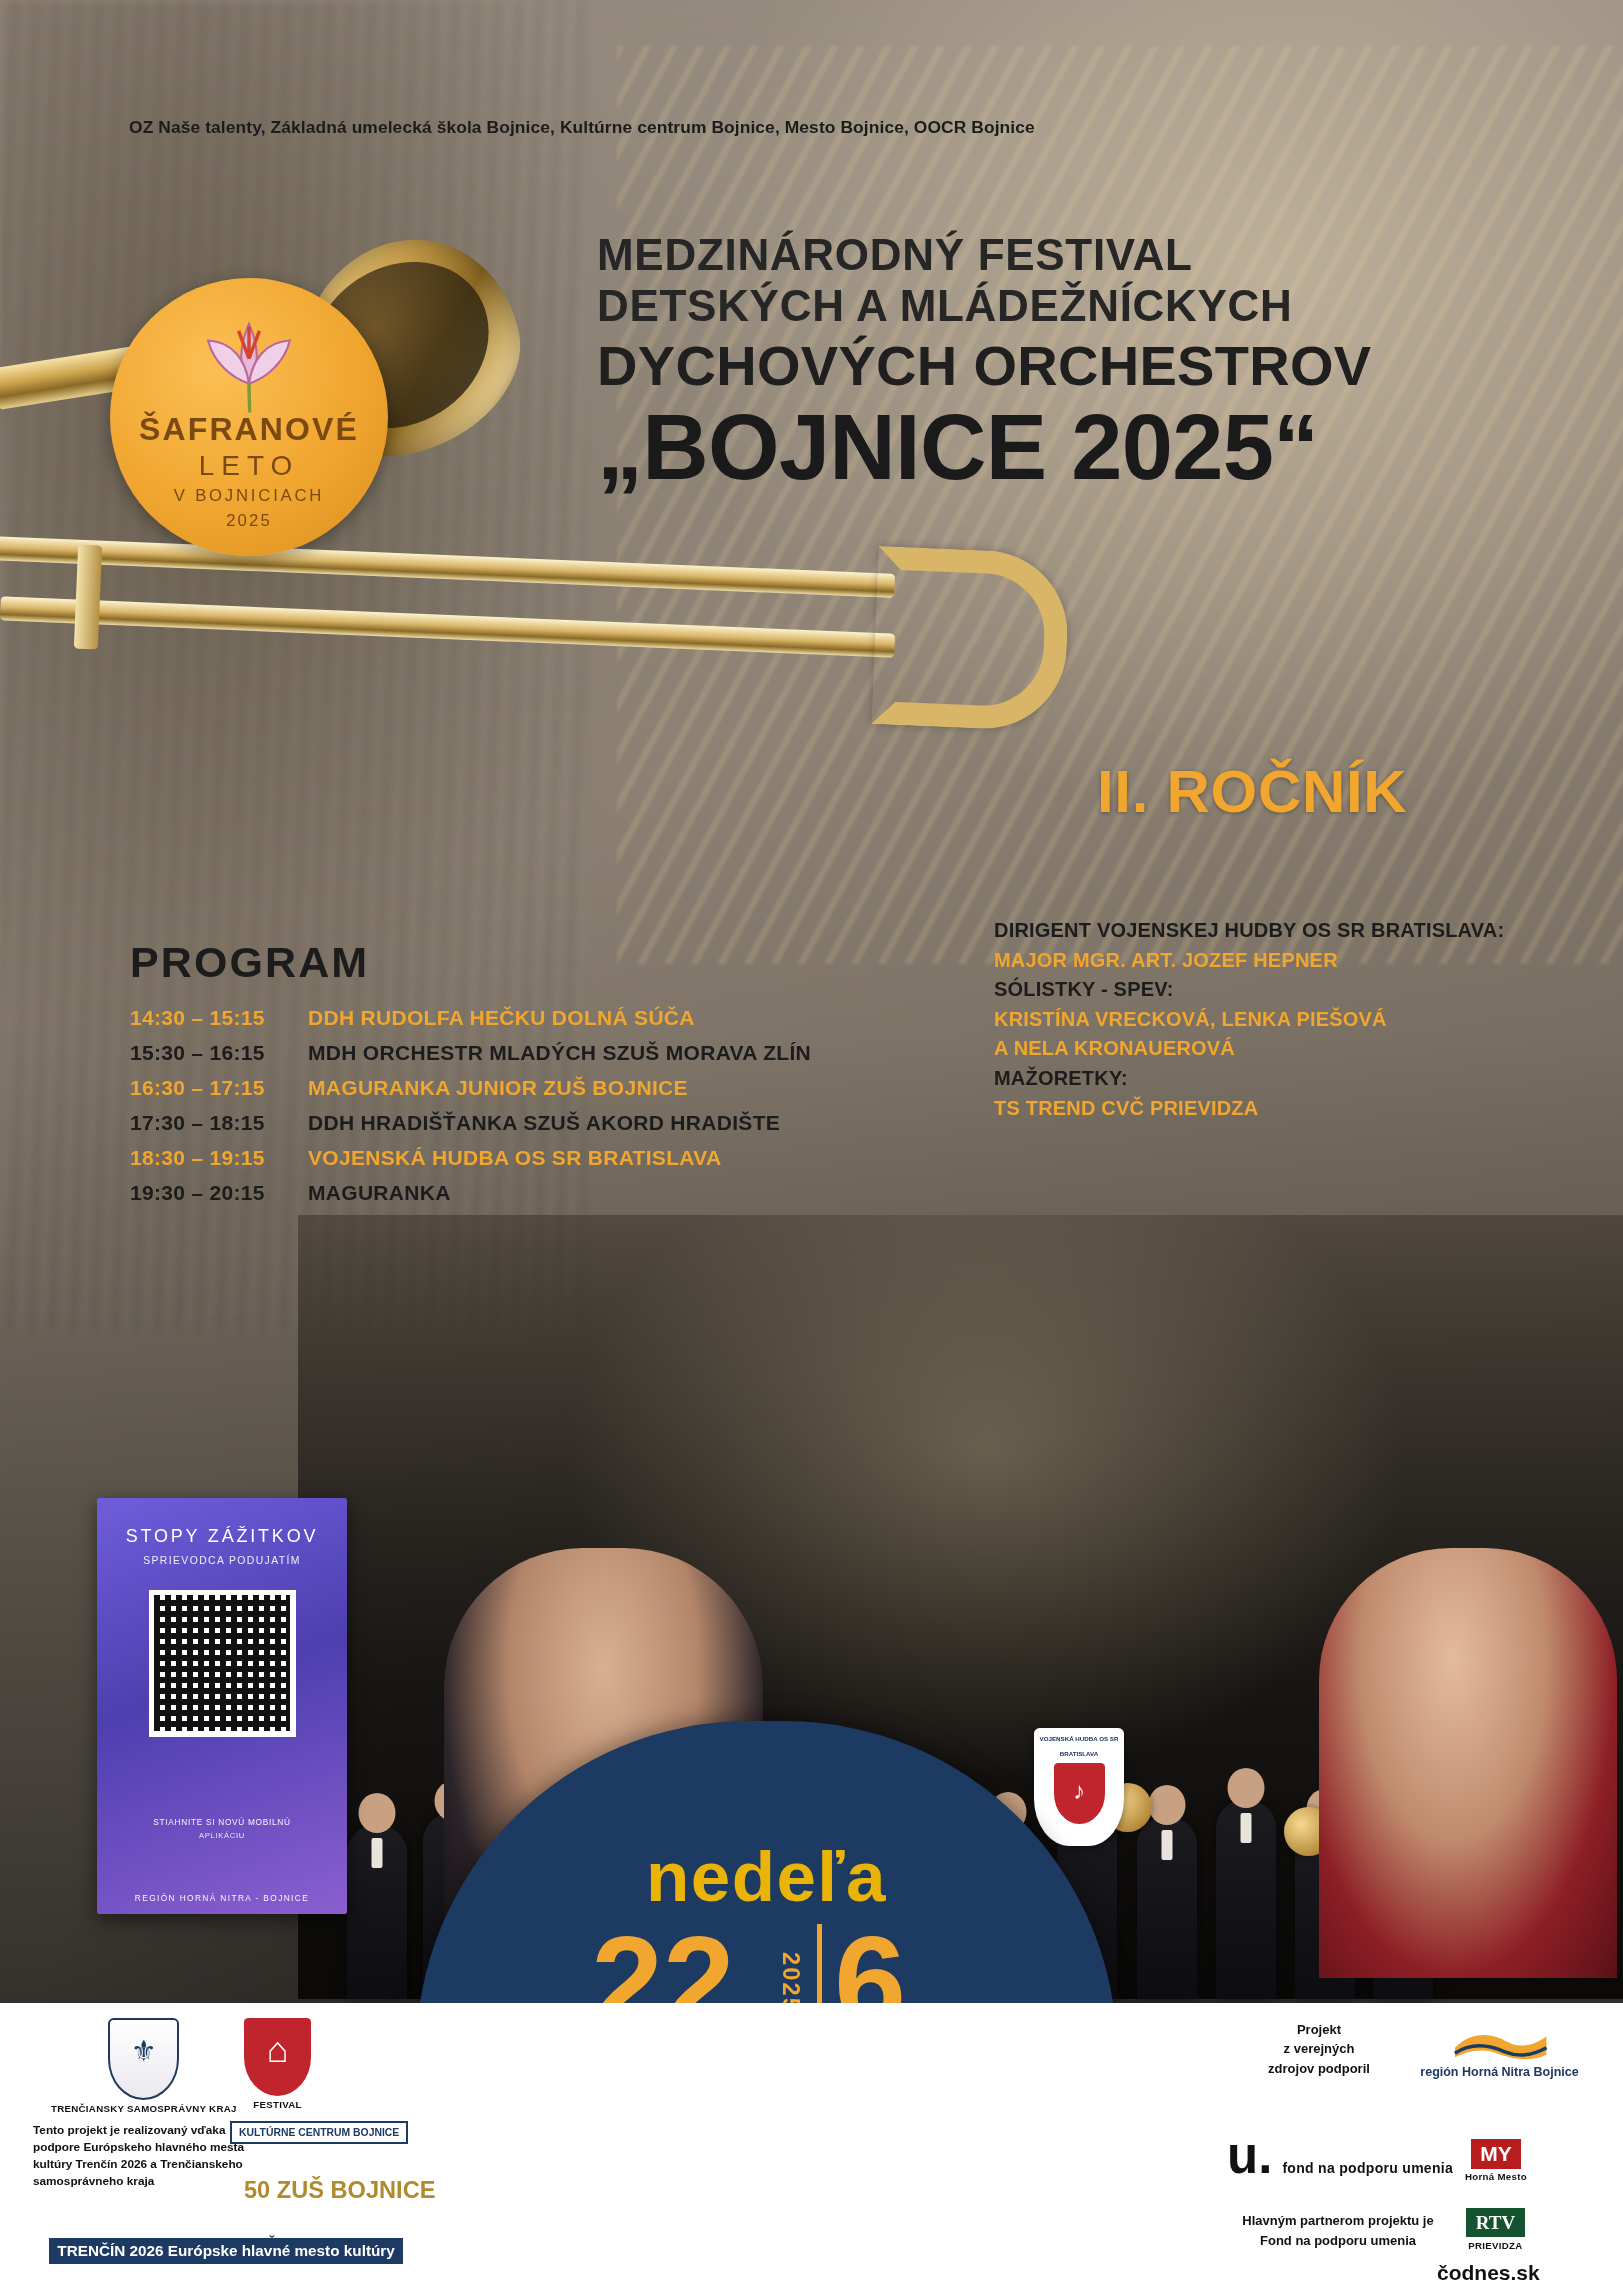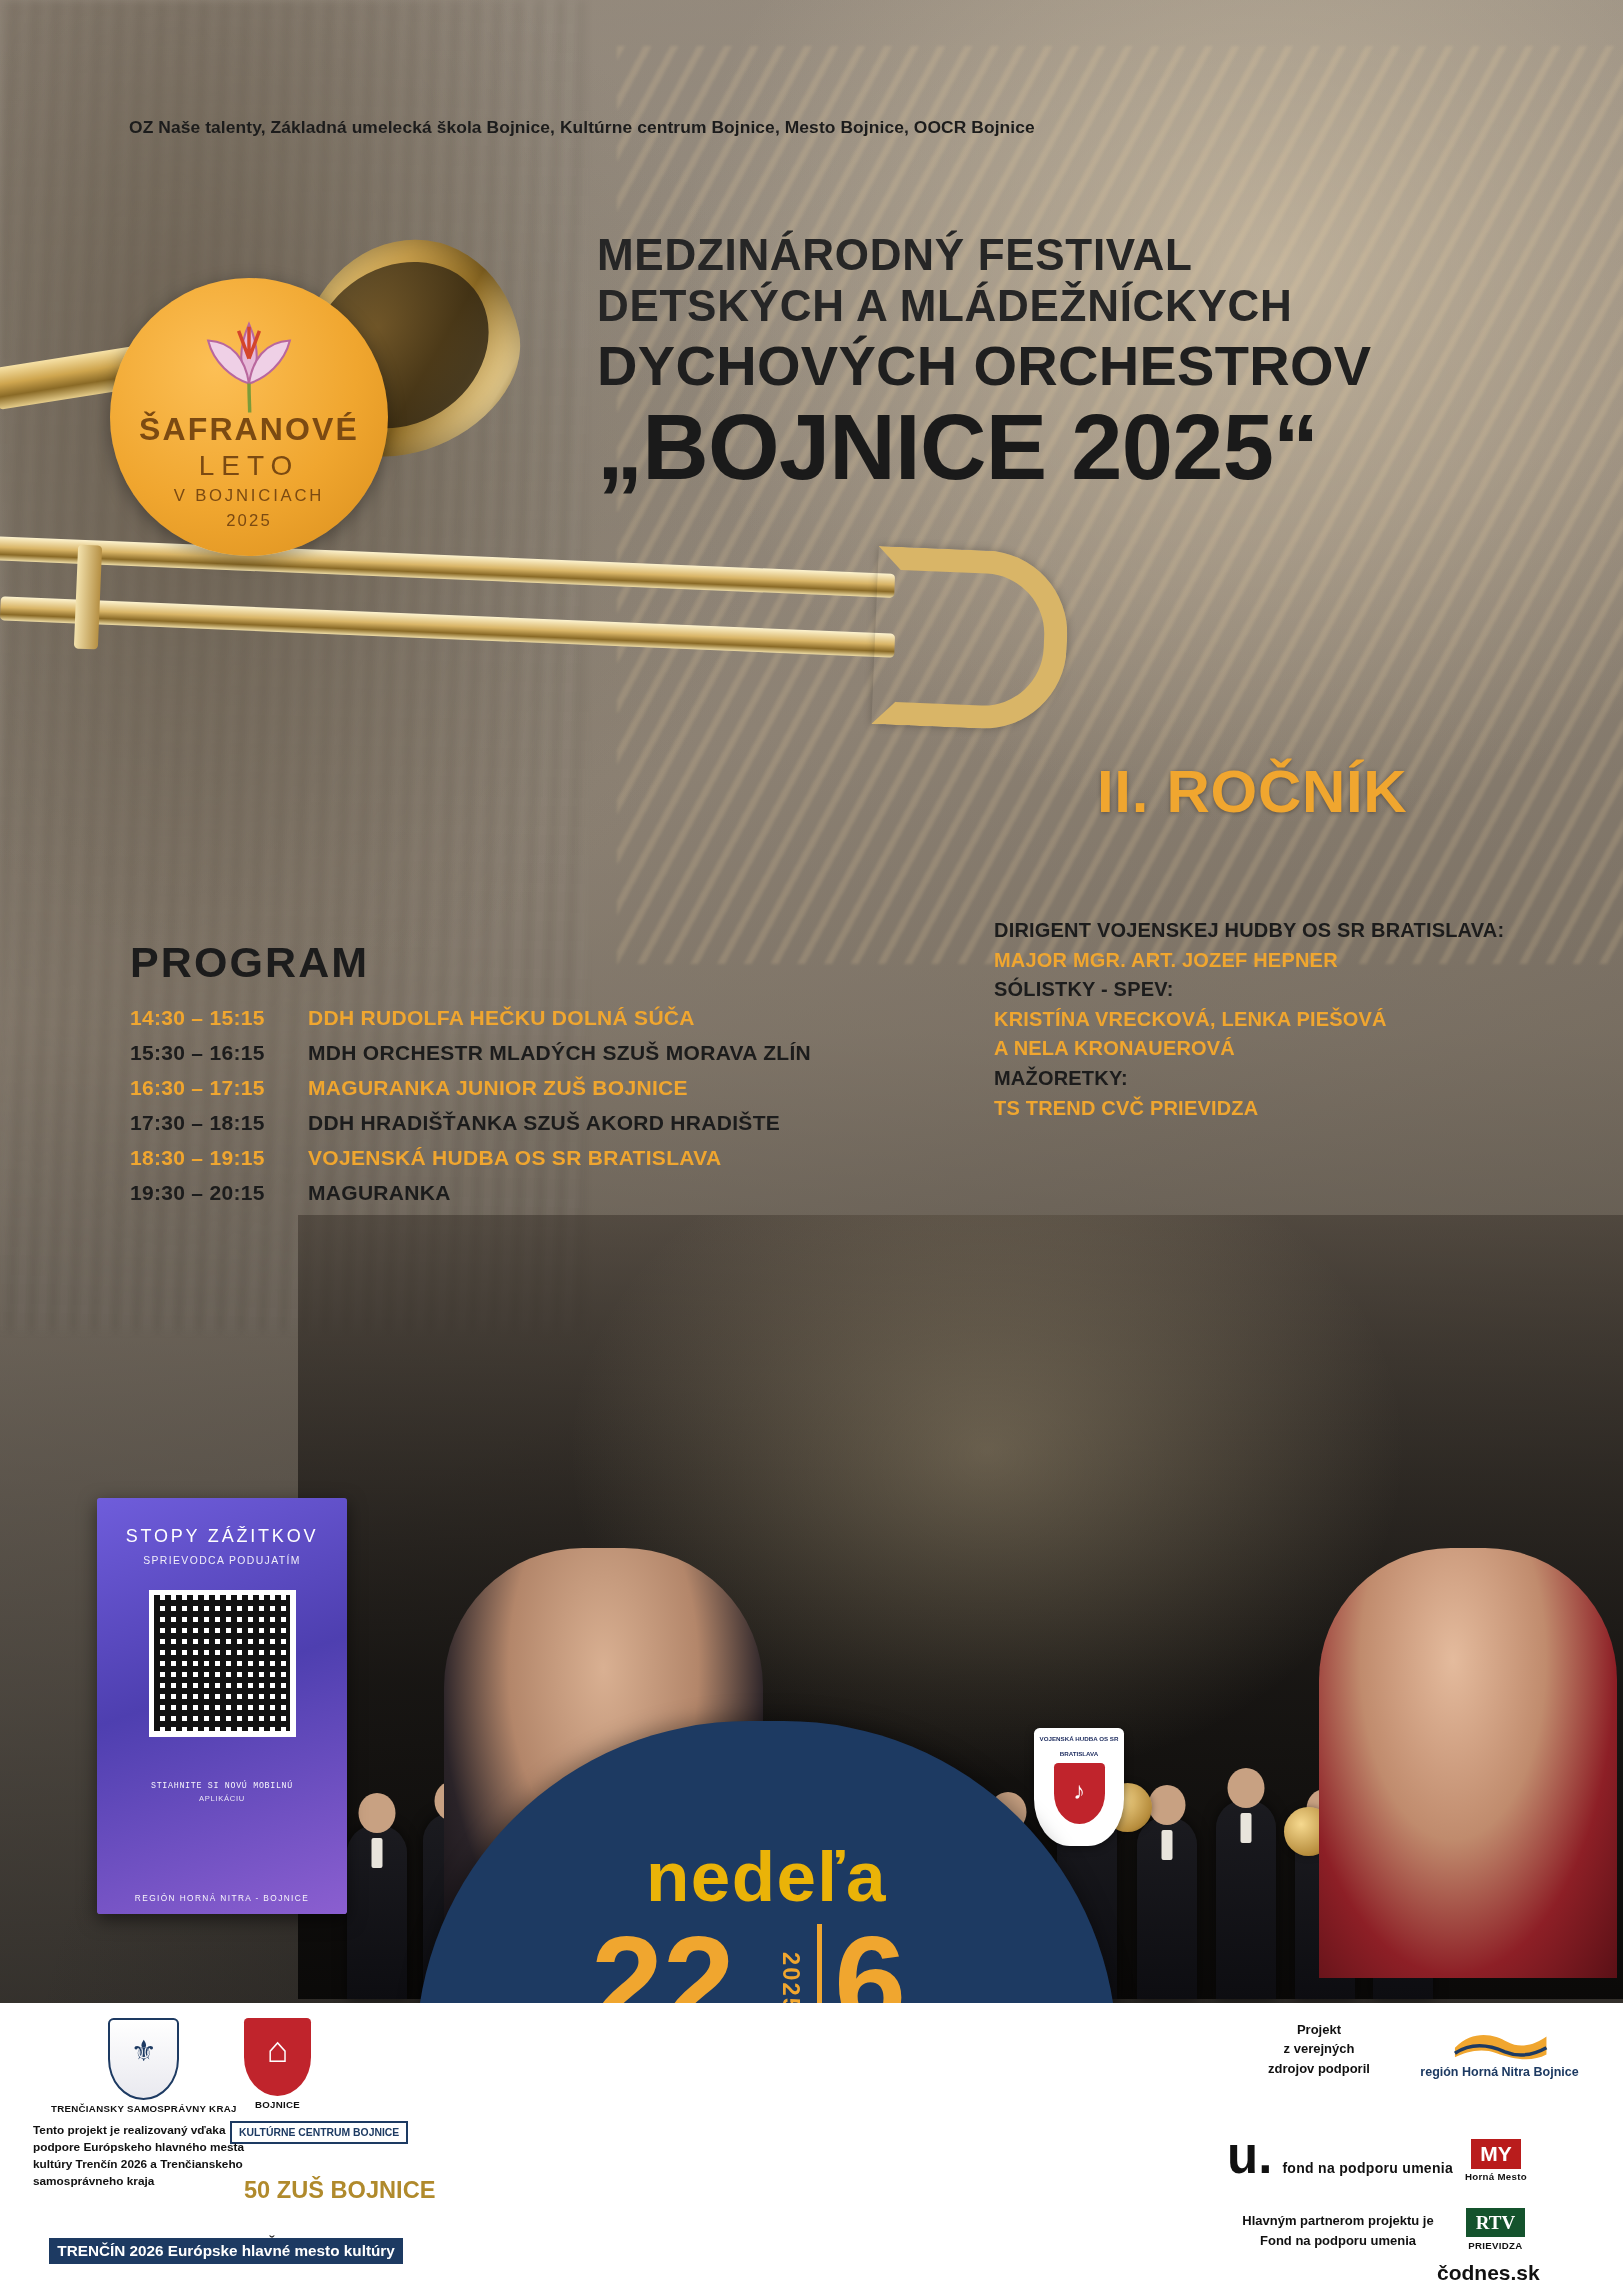--- a/index.html
+++ b/index.html
@@ -169,21 +169,21 @@
   .flyer .f1 { margin-top: 28px; font-size: 18px; letter-spacing: 2.8px; }
   .flyer .f2 { margin-top: 8.3px; font-size: 10.4px; letter-spacing: 1.4px; opacity: .9; }
   .qr { width: 147px; height: 147px; margin: 23.6px auto 0; background: #fff; padding: 5.6px; box-sizing: border-box; }
   .qr-grid { width: 100%; height: 100%;
     background-image:
       repeating-linear-gradient(90deg, #111 0 5.6px, transparent 5.6px 11px),
       repeating-linear-gradient(0deg, #111 0 5.6px, transparent 5.6px 11px);
     background-size: 11px 11px, 11px 11px;
     mix-blend-mode: multiply;
   }
-  .flyer .f3 { margin-top: 44px; font-size: 8.3px; letter-spacing: 0.7px; opacity: .95; font-family: Liberation Mono, monospace; }
+  .flyer .f3 { margin-top: 80px; font-size: 8.3px; letter-spacing: 0.7px; opacity: .95; }
   .flyer .f4 { margin-top: 4.2px; font-size: 7.6px; letter-spacing: 0.7px; opacity: .85; }
   .flyer .f5 {
     position: absolute; left: 0; right: 0; bottom: 11px; font-size: 8.3px; letter-spacing: 1.4px;
     color: #fff; opacity: .95;
   }
 
   
   .singer-left {
     position: absolute; left: 444px; top: 1548px; width: 319px; height: 430px;
     background: radial-gradient(ellipse at 50% 28%, #d9b092 0%, #b3866a 42%, #2a2328 72%, #141014 100%);
@@ -387,21 +387,21 @@
 
   <div class="sponsors">
 
     <div style="position:absolute; left:51px; top:15.3px;" class="logo-box">
       <div class="crestA"></div>
       <div class="logo-label">TRENČIANSKY SAMOSPRÁVNY KRAJ</div>
     </div>
 
     <div style="position:absolute; left:244px; top:15.3px;" class="logo-box">
       <div class="crestB"></div>
-      <div class="logo-label">BOJNICE</div>
+      <div class="logo-label">FESTIVAL</div>
     </div>
 
     <div style="position:absolute; left:230px; top:118px;" class="logo-box">
       <div class="kc-box">KULTÚRNE CENTRUM BOJNICE</div>
     </div>
 
     <div style="position:absolute; left:244px; top:174px;" class="logo-box">
       <div class="zus50">50 ZUŠ BOJNICE</div>
     </div>
 

